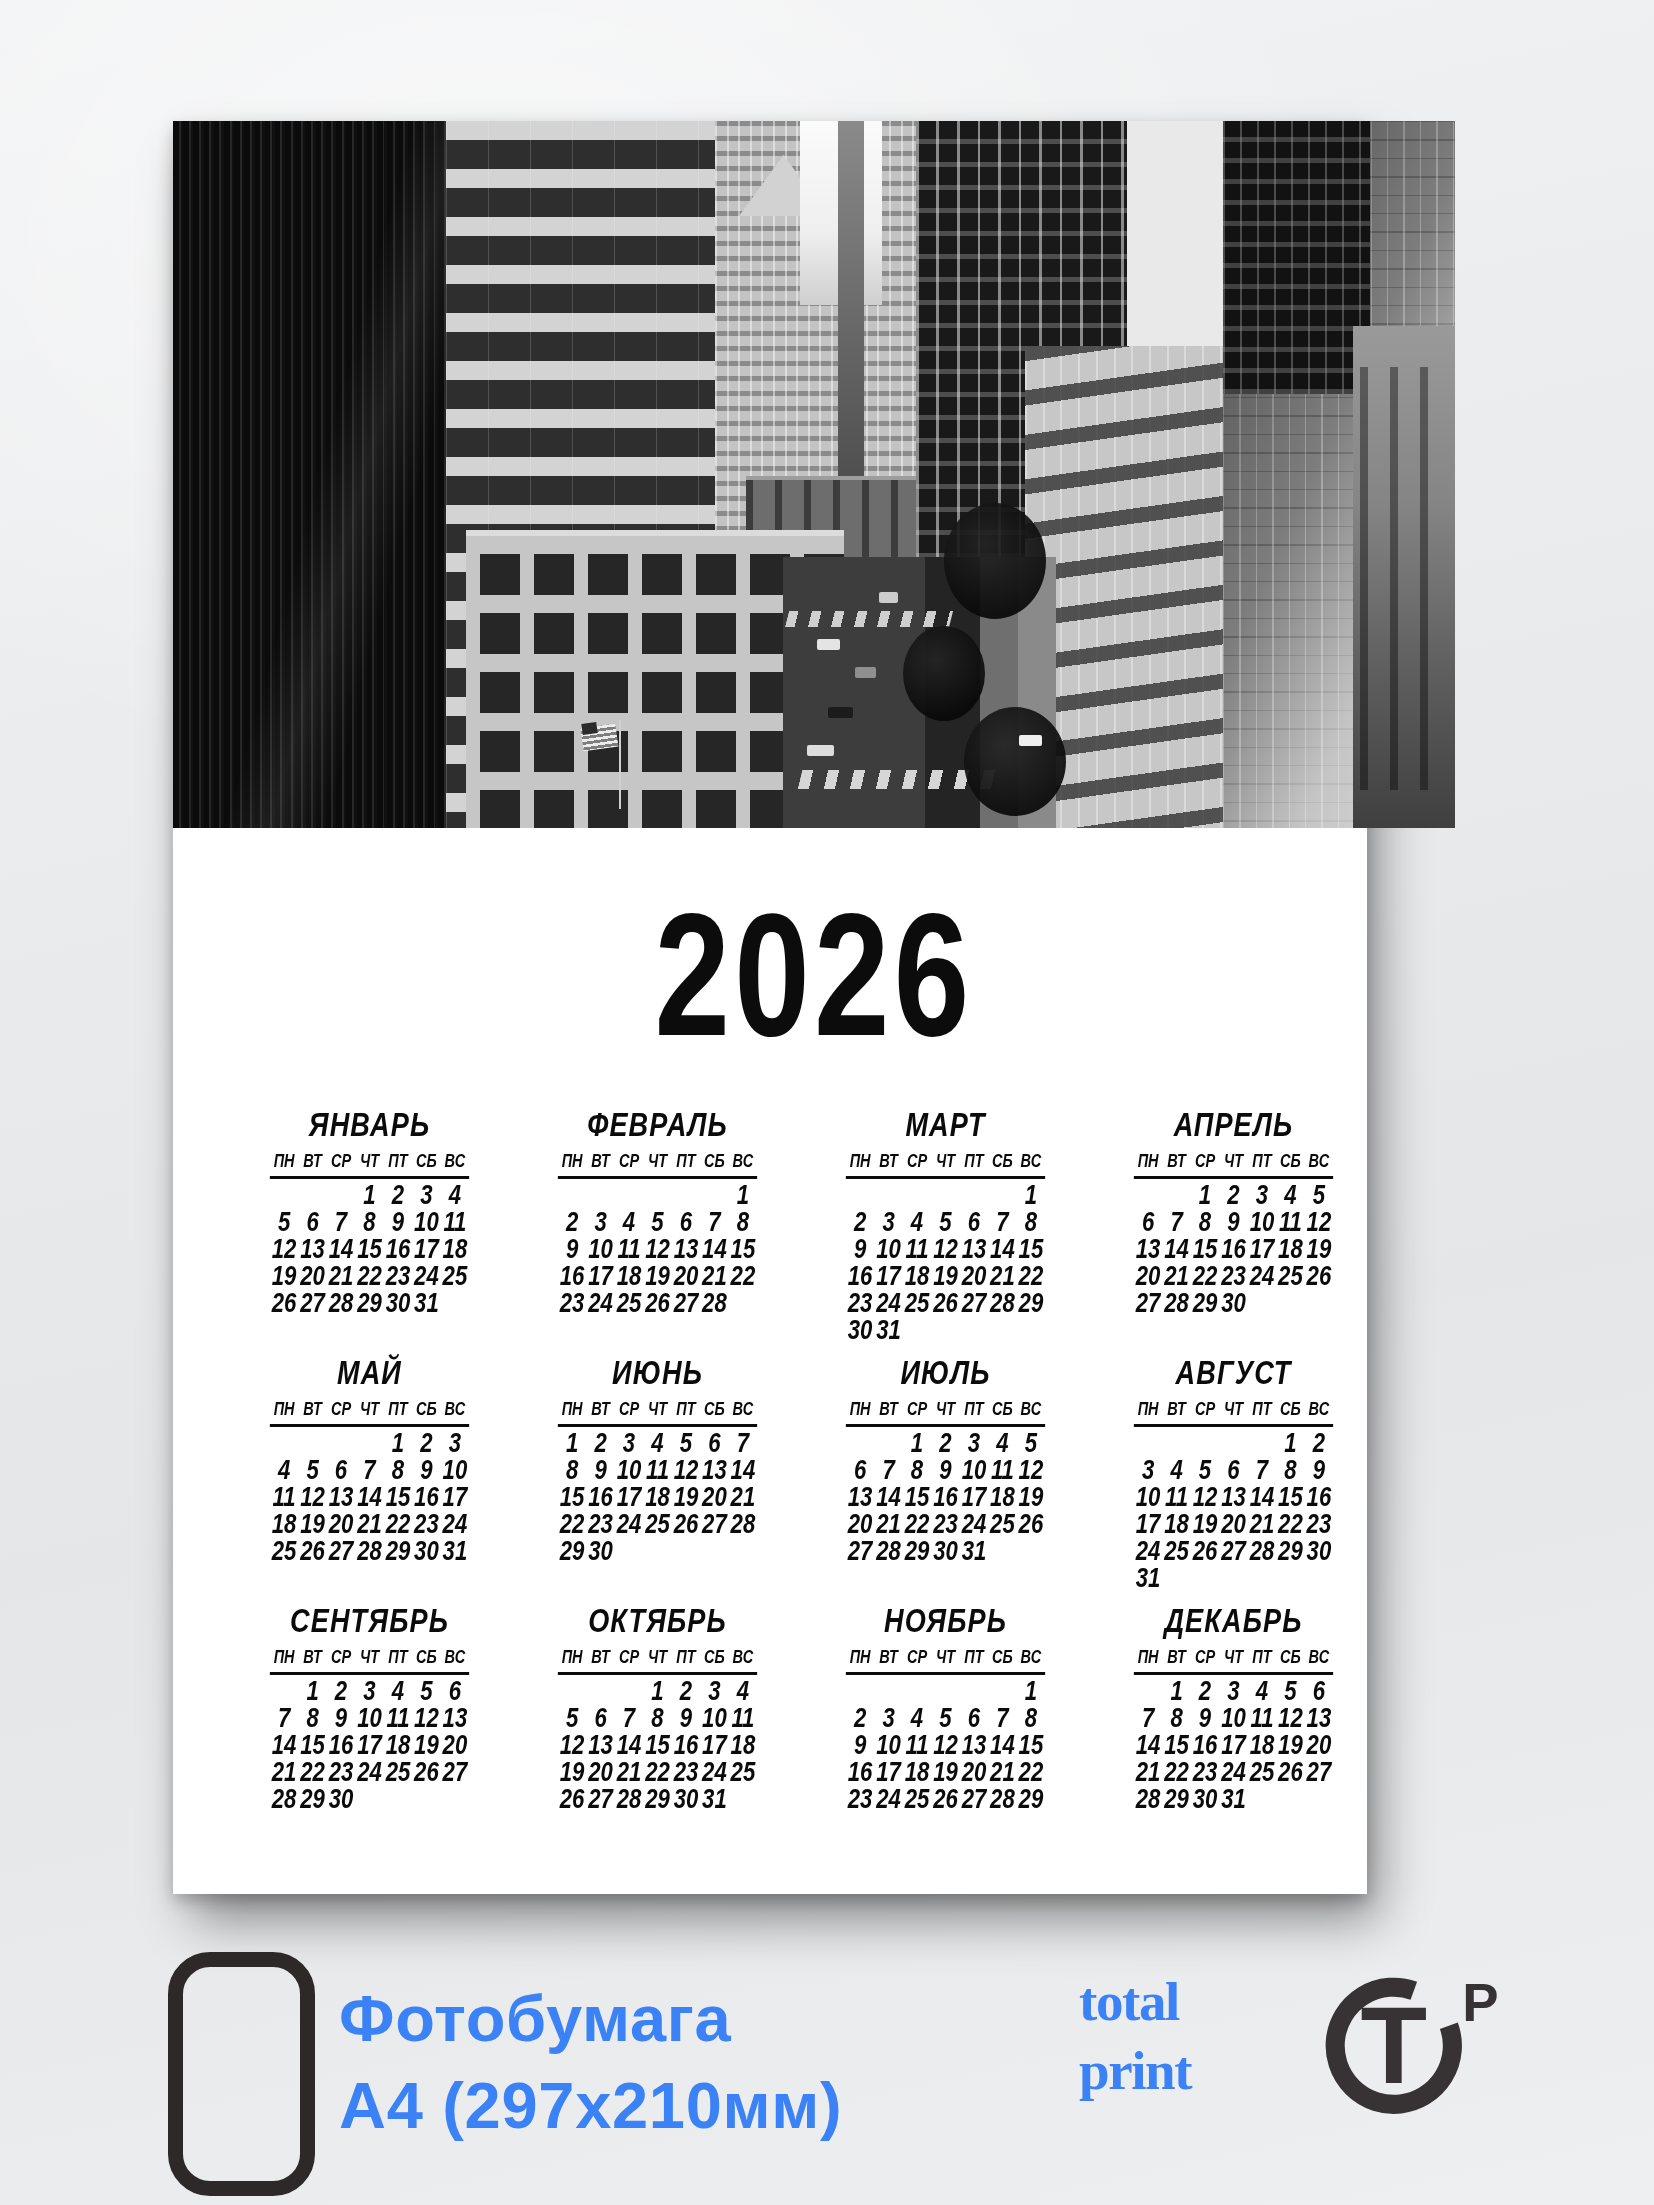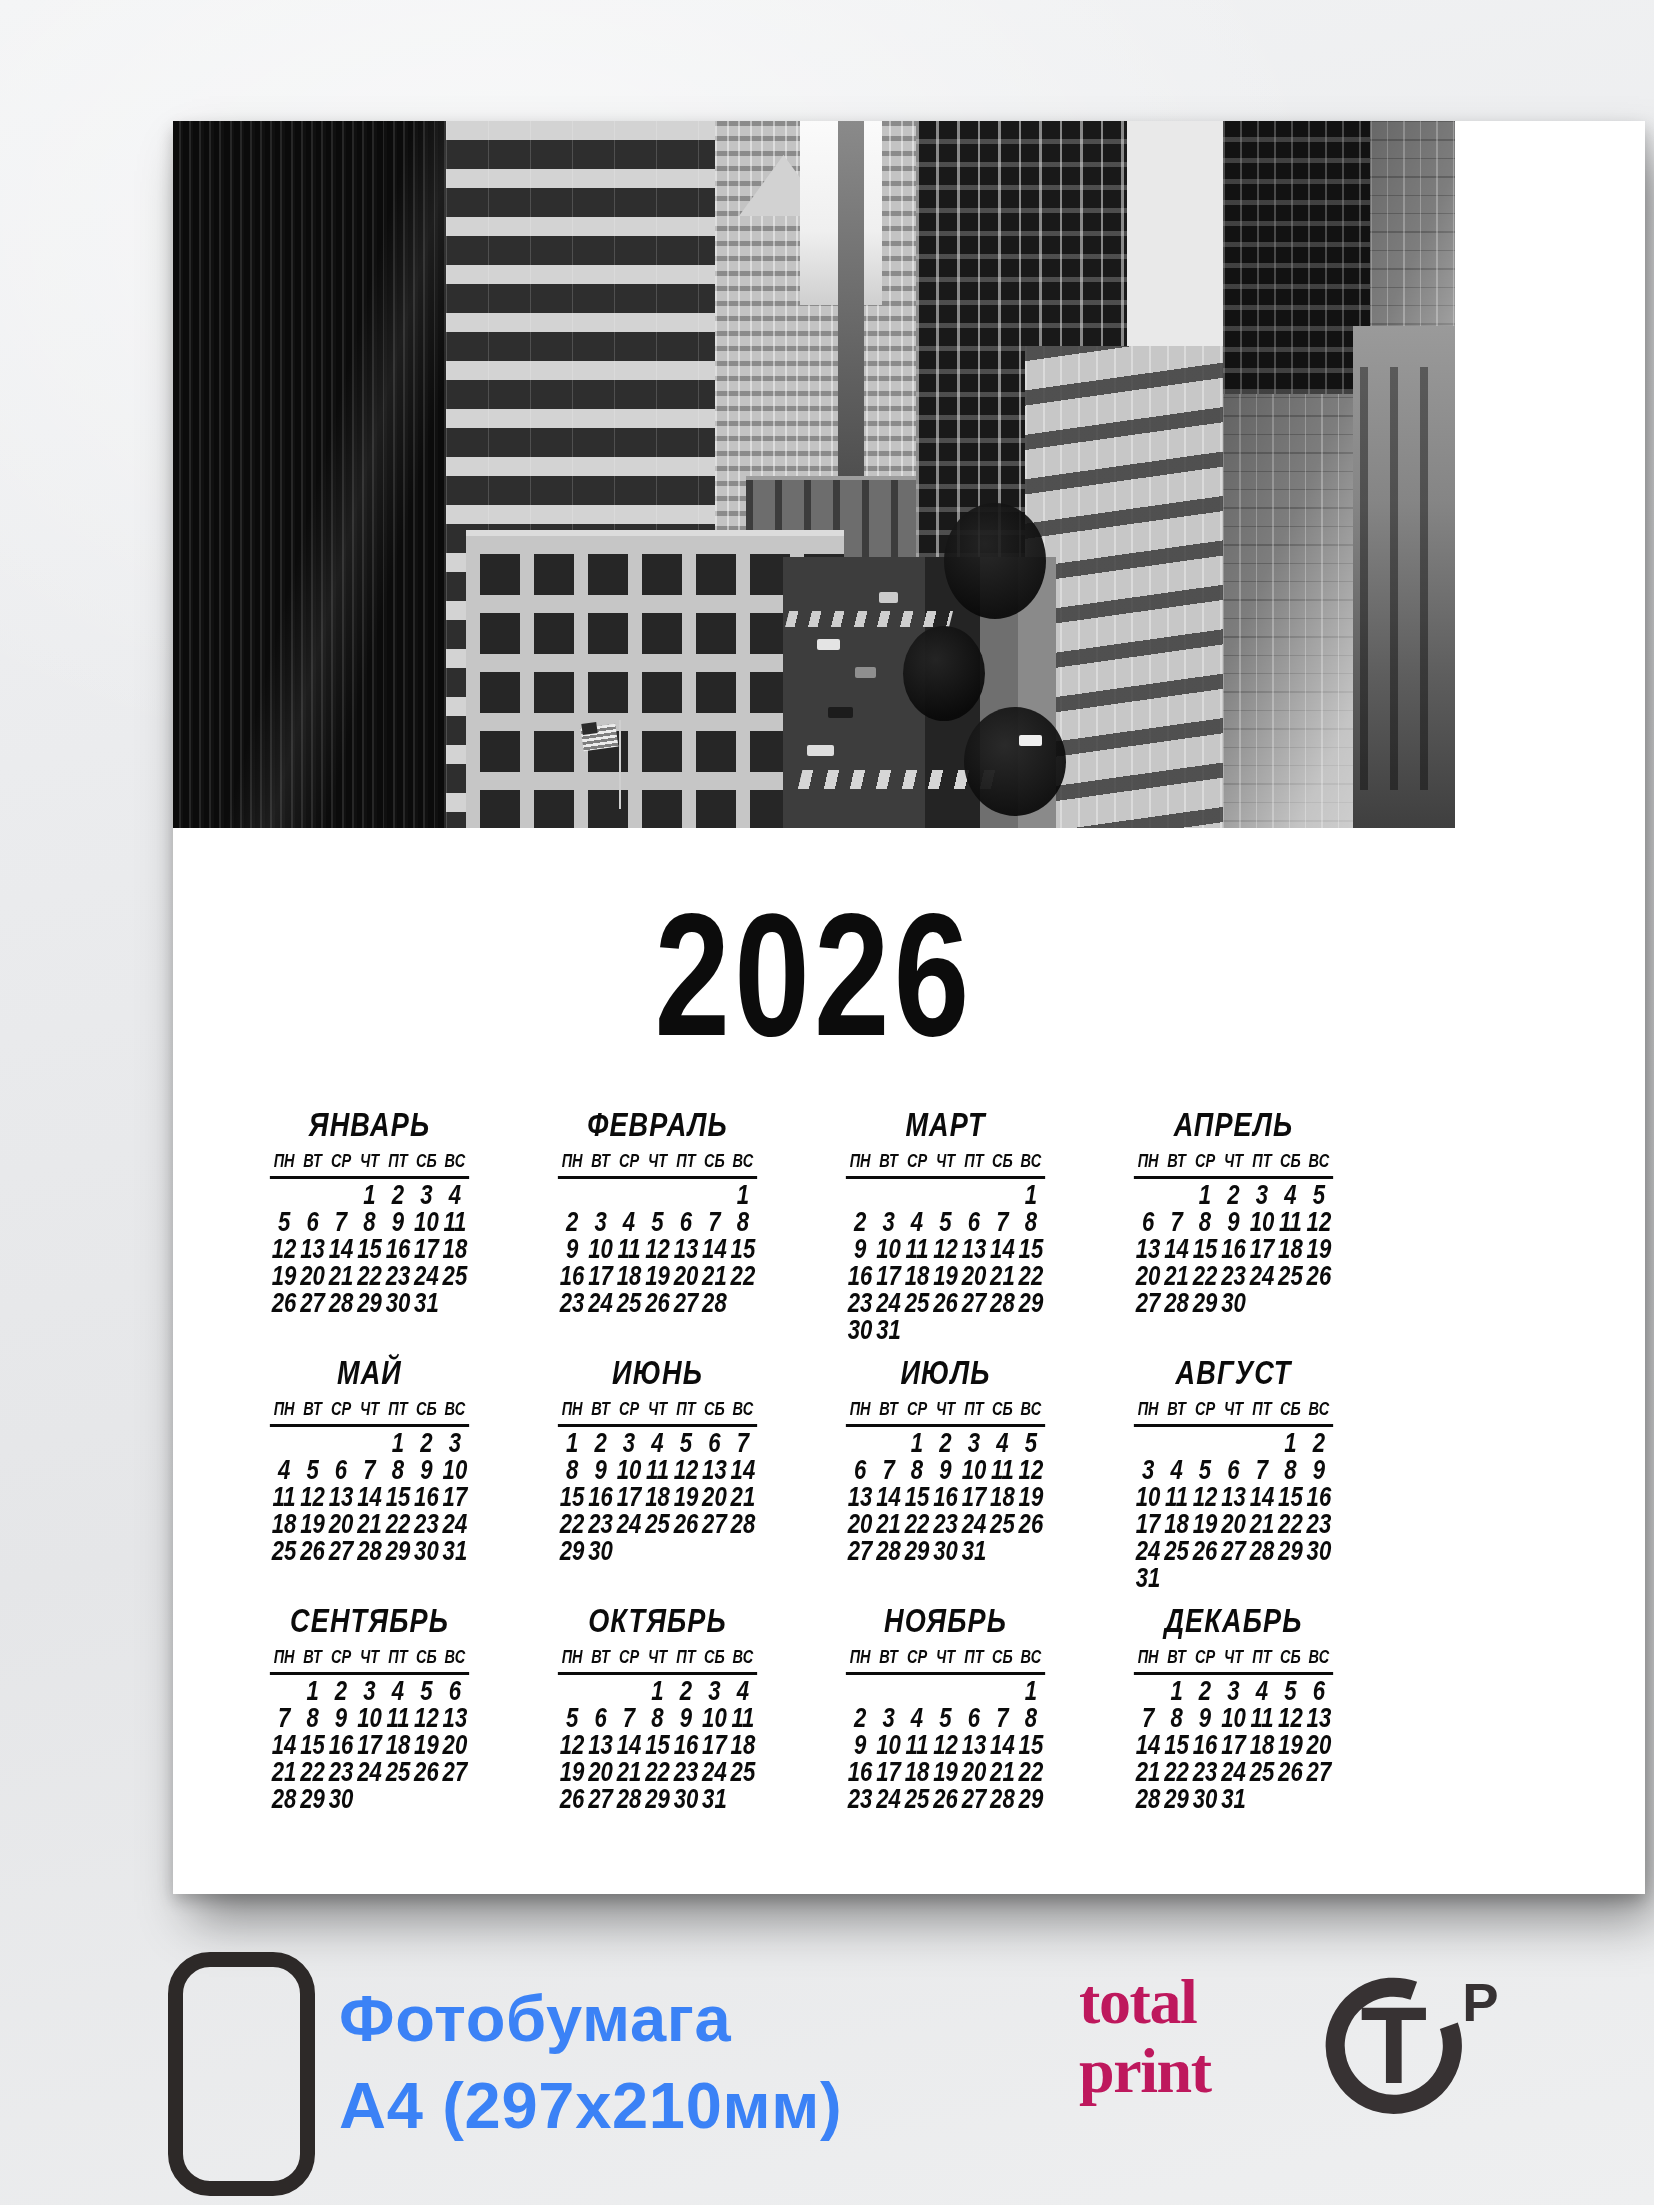--- a/index.html
+++ b/index.html
@@ -8,21 +8,21 @@
   body {
     font-family:"Liberation Sans", sans-serif;
     background:
       radial-gradient(1227px 818px at 30% 10%, rgba(255,255,255,.55), rgba(255,255,255,0) 70%),
       linear-gradient(168deg, #f2f3f4 0%, #ebecee 30%, #e5e6e8 62%, #eeeff0 100%);
     position:relative; overflow:hidden;
   }
 
   
   .poster {
-    position:absolute; left:173px; top:121px; width:1472px; height:1773px;
+    position:absolute; left:173px; top:121px; width:1194px; height:1773px;
     background:#ffffff;
     box-shadow: 15px 29px 48px -4.1px rgba(0,0,0,.42), 0 6.8px 15px rgba(0,0,0,.22);
   }
 
   
   .photo { position:absolute; left:0; top:0; width:1282px; height:707px;
     background:#e9e9e9; overflow:hidden; }
   .photo div { position:absolute; }
 
   .b-left-dark { left:0; top:0; width:273px; height:707px;
@@ -131,23 +131,23 @@
   .wrow { display:grid; grid-template-columns:repeat(7,1fr); }
   .whead { border-bottom:3.4px solid #0b0b0b; padding-bottom:3.4px; margin-bottom:2.7px; }
   .wc { text-align:center; font-size:17.7px; font-weight:700; }
   .dc { text-align:center; font-size:27px; font-weight:700; line-height:27px; height:27px; }
 
   
   .paper-icon { position:absolute; left:168px; top:1952px; width:147px; height:244px;
     border:15px solid #2d2928; border-radius:42px; background:transparent; }
   .paper-text { position:absolute; left:339px; top:1975px; color:#3b82f6;
     font-size:65px; font-weight:700; line-height:87px; letter-spacing:0.7px; }
-  .brand { position:absolute; left:1079px; top:1967px; color:#be185d;
+  .brand { position:absolute; left:1079px; top:1967px; color:#3b82f6;
     font-family:"Liberation Serif", serif; font-weight:700;
-    font-size:64px; line-height:69px; letter-spacing:-1.4px; }
+    font-size:55px; line-height:69px; letter-spacing:-1.4px; }
   .monogram { position:absolute; left:1322px; top:1964px; width:179px; height:169px; }
 </style>
 </head>
 <body>
 
 <div class="poster">
 
   <div class="photo" title="Black-and-white photo of dense city skyscrapers above a busy avenue with cars, trees and an American flag">
     <div class="b-left-dark"></div>
     <div class="b-mid-bands"></div>

